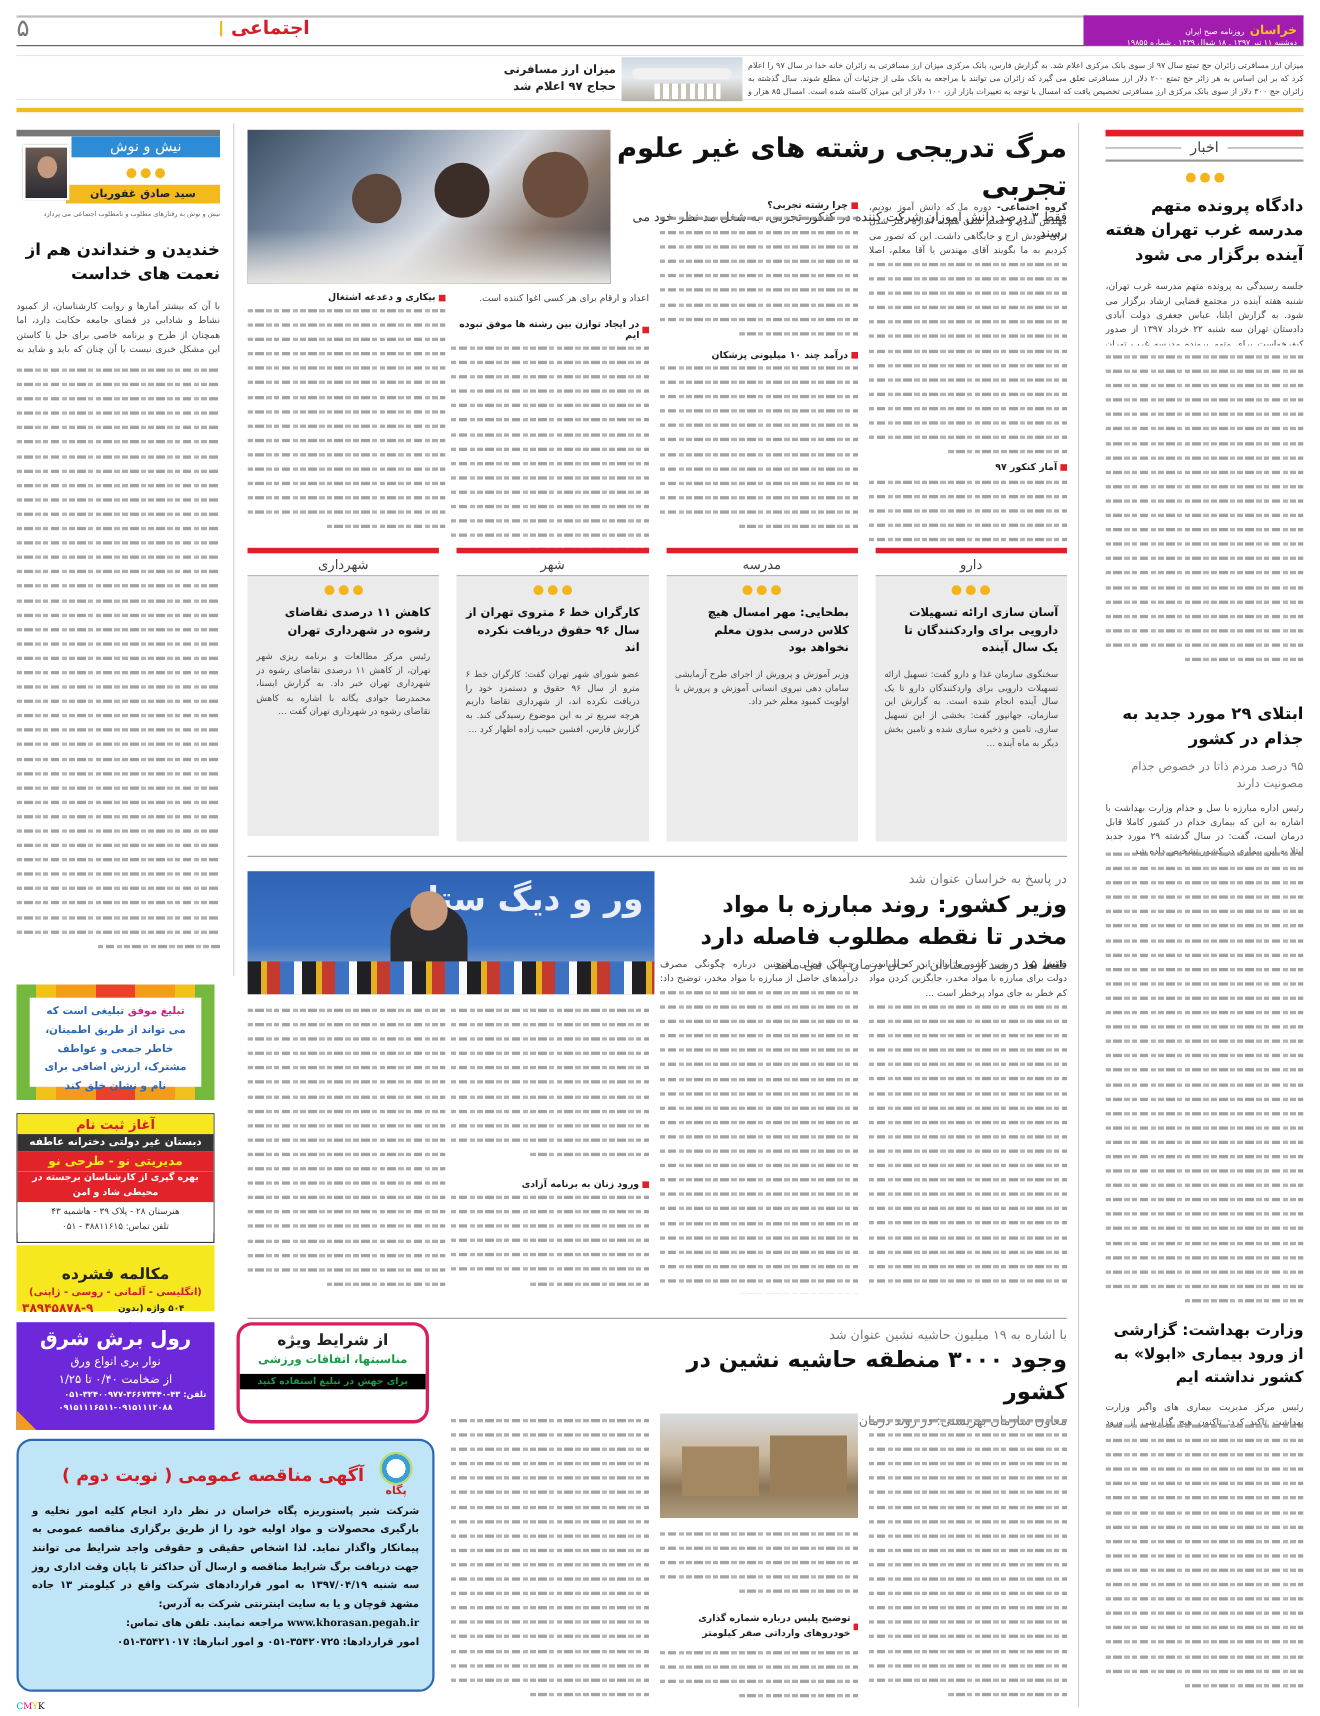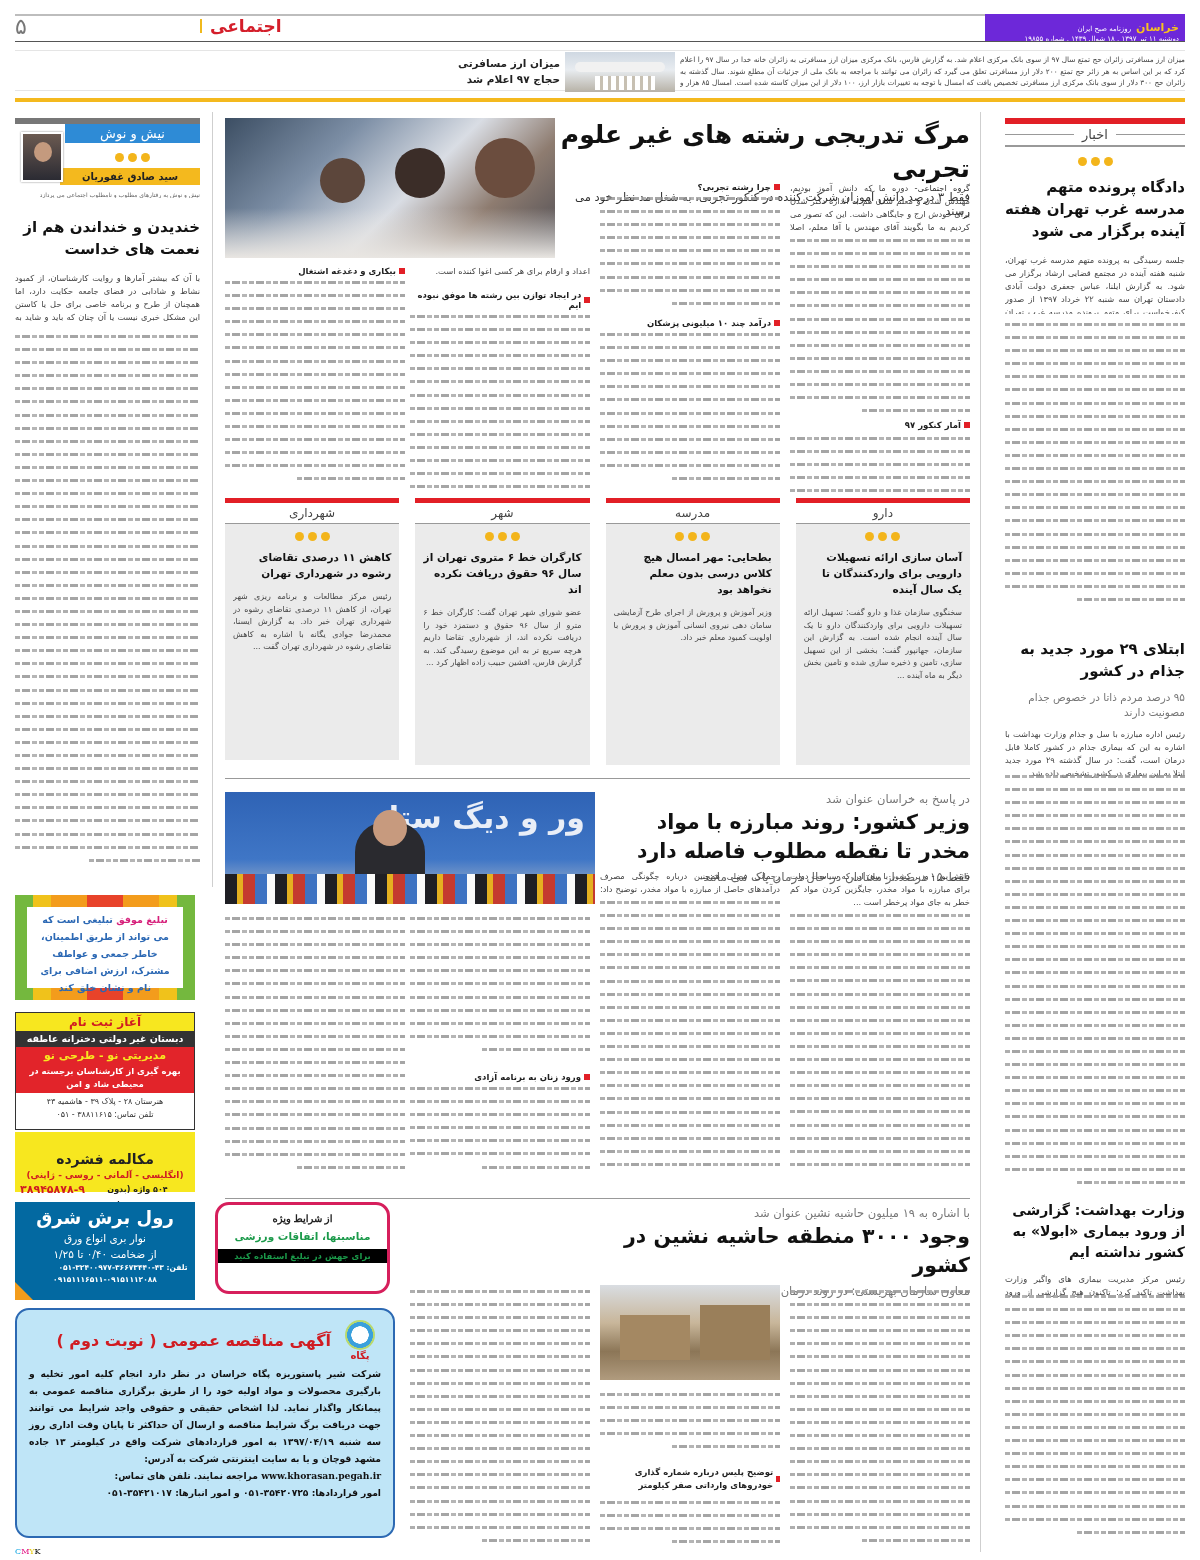--- a/index.html
+++ b/index.html
@@ -3,25 +3,25 @@
 <meta charset="utf-8">
 <style>
   * { box-sizing: border-box; margin: 0; padding: 0; }
   html, body { width: 1200px; height: 1560px; background: #fff; overflow: hidden; }
   body { font-family: "DejaVu Sans", sans-serif; color: #222; position: relative; direction: rtl; }
   .abs { position: absolute; }
   .filler { color: #555; font-size: 8.2px; line-height: 13.1px; text-align: justify; overflow: hidden; }
   .filler .ln { display: block; height: 13.1px; position: relative; }
   .filler .ln::after { content: ""; position: absolute; right: 0; left: 0; top: 5px; height: 3px; background: repeating-linear-gradient(90deg, #9a9a9a 0 5px, transparent 5px 7px, #8f8f8f 7px 15px, transparent 15px 17px, #a3a3a3 17px 22px, transparent 22px 24px); opacity: .8; }
   .filler .ln.short::after { left: 40%; }
-  .lead { font-weight: normal; color: #333; }
+  .lead { font-weight: bold; color: #333; }
 
   
   .top-rule { left: 15px; right: 15px; top: 14px; height: 2px; background: #bdbdbd; }
-  .masthead { right: 15px; top: 14px; width: 200px; height: 27px; background: #6d28d9; color: #fff; padding: 2px 6px; }
+  .masthead { right: 15px; top: 14px; width: 200px; height: 27px; background: #a21caf; color: #fff; padding: 2px 6px; }
   .masthead .brand { font-size: 11px; font-weight: bold; color: #f8c21e; }
   .masthead .sub { font-size: 7px; }
   .masthead .date { font-size: 7px; display: block; }
   .section-title { left: 210px; top: 16px; font-size: 17px; font-weight: bold; color: #d41e2a; }
   .section-bar { left: 200px; top: 19px; width: 2px; height: 14px; background: #f0b91c; }
   .page-no { left: 15px; top: 14px; font-size: 22px; color: #777; }
   .head-rule { left: 15px; right: 15px; top: 41px; height: 1px; background: #555; }
   .strip-rule { left: 15px; right: 15px; height: 1px; background: #e5e5e5; }
   .yellow-rule { left: 15px; right: 15px; top: 98px; height: 4px; background: #f4b91e; }
 
@@ -614,31 +614,31 @@
 
 <div class="abs" style="left:15px; top:1132px; width:180px; height:60px; background:#f7e71f; text-align:center; padding-top:18px;">
   <div style="font-size:14px; font-weight:bold; color:#222; letter-spacing:2px; line-height:18px;">مکالمه فشرده</div>
   <div style="font-size:9px; font-weight:bold; color:#d01c22; line-height:14px;">(انگلیسی - آلمانی - روسی - ژاپنی)</div>
   <div style="display:flex; justify-content:space-between; padding:0 5px; line-height:16px;">
     <span style="font-size:8px; font-weight:bold; color:#222;">۵۰۴ واژه (بدون فراموشی)</span>
     <span style="font-size:11px; font-weight:bold; color:#d01c22;">۳۸۹۴۵۸۷۸-۹</span>
   </div>
 </div>
 
-<div class="abs" style="left:15px; top:1202px; width:180px; height:98px; background:#0369a1; color:#fff; text-align:center; padding-top:4px;">
+<div class="abs" style="left:15px; top:1202px; width:180px; height:98px; background:#6d28d9; color:#fff; text-align:center; padding-top:4px;">
   <div style="font-size:18px; font-weight:bold; line-height:24px;">رول برش شرق</div>
   <div style="font-size:10.5px; line-height:16px;">نوار بری انواع ورق</div>
   <div style="font-size:10.5px; line-height:16px;">از ضخامت ۰/۴۰ تا ۱/۲۵</div>
   <div style="font-size:7.5px; line-height:12px; font-weight:bold;margin-left:36px;">تلفن: ۴۳-۳۶۶۷۳۴۴۰-۳۲۴۰۰۹۷۷-۰۵۱</div>
   <div style="font-size:7.5px; line-height:12px; font-weight:bold;">۰۹۱۵۱۱۱۶۵۱۱-۰۹۱۵۱۱۱۲۰۸۸</div>
   <div style="position:absolute; left:0; bottom:0; width:0; height:0; border-left:18px solid #f39c1c; border-top:18px solid transparent;"></div>
 </div>
 
 <div class="abs" style="left:215px; top:1202px; width:175px; height:92px; border:3px solid #d61f5c; border-radius:14px; text-align:center; padding-top:6px;">
-  <div style="font-size:10px; font-weight:bold; color:#222; line-height:16px;font-family:Liberation Serif, serif;">از شرایط ویژه</div>
+  <div style="font-size:14px; font-weight:bold; color:#222; line-height:16px;">از شرایط ویژه</div>
   <div style="font-size:10.5px; font-weight:bold; color:#1b9a4a; line-height:18px;">مناسبتها، اتفاقات ورزشی</div>
   <div style="font-size:8.5px; font-weight:bold; color:#1b9a4a; line-height:14px; margin-top:4px; background:#000000;">برای جهش در تبلیغ استفاده کنید</div>
 </div>
 
 <div class="abs" style="left:15px; top:1308px; width:380px; height:230px; background:#bfe5f7; border:2px solid #2c69b3; border-radius:14px; padding:10px 12px;">
   <div style="display:flex; align-items:center; gap:8px; justify-content:flex-start;">
     <div style="width:42px; text-align:center;">
       <div style="width:30px; height:30px; margin:0 auto; border-radius:50%; background:radial-gradient(circle,#fff 40%,#3aa0dc 42%,#3aa0dc 60%,#b9d96c 62%);"></div>
       <div style="font-size:10px; font-weight:bold; color:#d01c22;">پگاه</div>
     </div>

